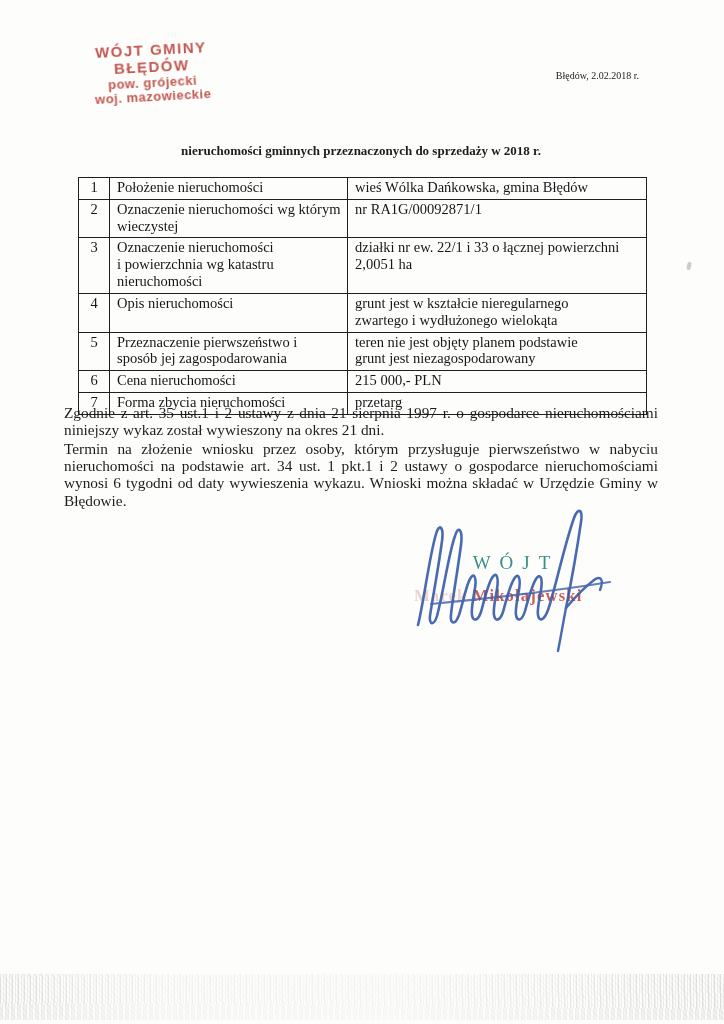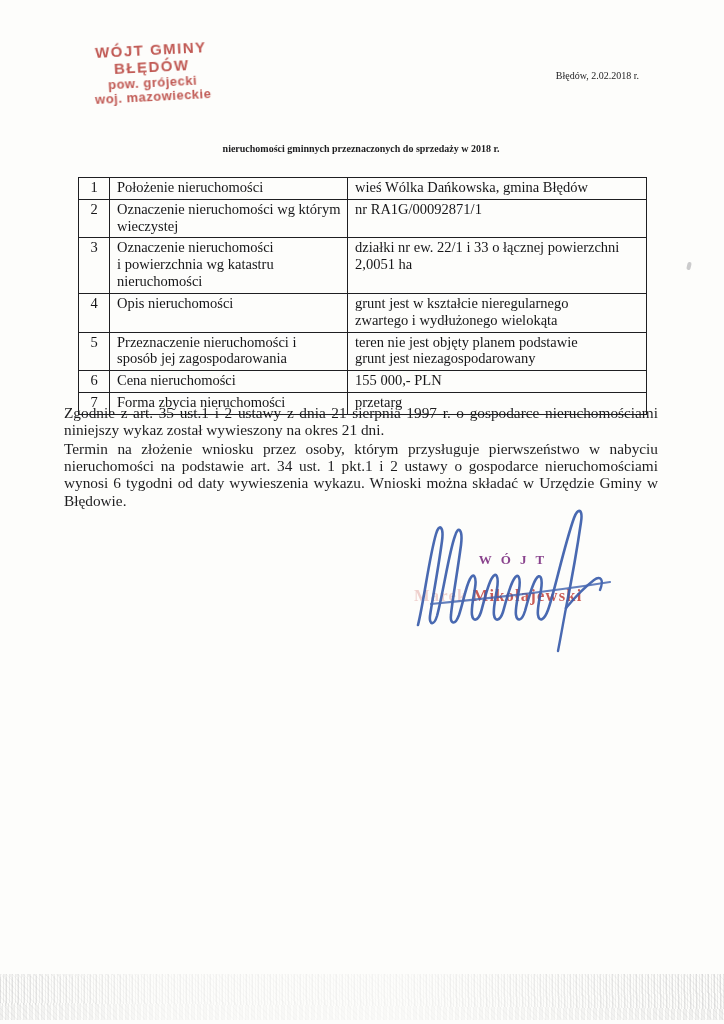--- a/index.html
+++ b/index.html
@@ -25,21 +25,21 @@
     position:absolute; top:70px; right:85px;
     font-size:10px;
   }
 
   .doc-title {
     position:absolute; left:63px; top:117px; width:596px;
     text-align:center; font-weight:700; font-size:20px; letter-spacing:2px;
   }
   .doc-subtitle {
     position:absolute; left:63px; top:143px; width:596px;
-    text-align:center; font-weight:700; font-size:10px;
+    text-align:center; font-weight:700; font-size:13px;
   }
 
   table.props {
     position:absolute; left:78px; top:177px; width:569px;
     border-collapse:collapse; font-size:14.5px; line-height:1.16;
     color:#161618;
   }
   table.props td {
     border:1.6px solid #1f1f22; vertical-align:top;
     padding:1px 6px 3px 7px; white-space:pre-line;
@@ -51,21 +51,21 @@
     position:absolute; left:63px; top:403px; width:596px;
     font-size:15.3px; line-height:1.135; text-align:justify;
   }
   .legal p { margin:1px; }
 
   
   .sig-block { position:absolute; left:398px; top:498px; width:240px; height:160px; }
   .sig-svg { position:absolute; left:0; top:0; }
   .mayor-stamp-title {
     position:absolute; left:58px; top:54px; width:120px; text-align:center;
-    color:#701a75; font-weight:700; font-size:13px; letter-spacing:9px;
+    color:#0f766e; font-weight:400; font-size:19px; letter-spacing:9px;
     opacity:.82; filter:blur(.25px);
   }
   .mayor-stamp-name {
     position:absolute; left:16px; top:88px; width:200px;
     color:#c1403a; font-weight:700; font-size:16.5px; letter-spacing:1.2px;
     opacity:.85; filter:blur(.25px); white-space:nowrap;
   }
   .mayor-stamp-name .faded { opacity:.28; }
 
   
@@ -122,29 +122,29 @@
 2,0051 ha</td>
       </tr>
       <tr>
         <td class="num">4</td>
         <td class="lbl">Opis nieruchomości</td>
         <td class="val">grunt jest w kształcie nieregularnego
 zwartego i wydłużonego wielokąta</td>
       </tr>
       <tr>
         <td class="num">5</td>
-        <td class="lbl">Przeznaczenie nieruchomości i
+        <td class="lbl">Przeznaczenie pierwszeństwo i
 sposób jej zagospodarowania</td>
         <td class="val">teren nie jest objęty planem podstawie
 grunt jest niezagospodarowany</td>
       </tr>
       <tr>
         <td class="num">6</td>
         <td class="lbl">Cena nieruchomości</td>
-        <td class="val">155 000,- PLN</td>
+        <td class="val">215 000,- PLN</td>
       </tr>
       <tr>
         <td class="num">7</td>
         <td class="lbl">Forma zbycia nieruchomości</td>
         <td class="val">przetarg</td>
       </tr>
     </tbody>
   </table>
 
   <div class="legal">

